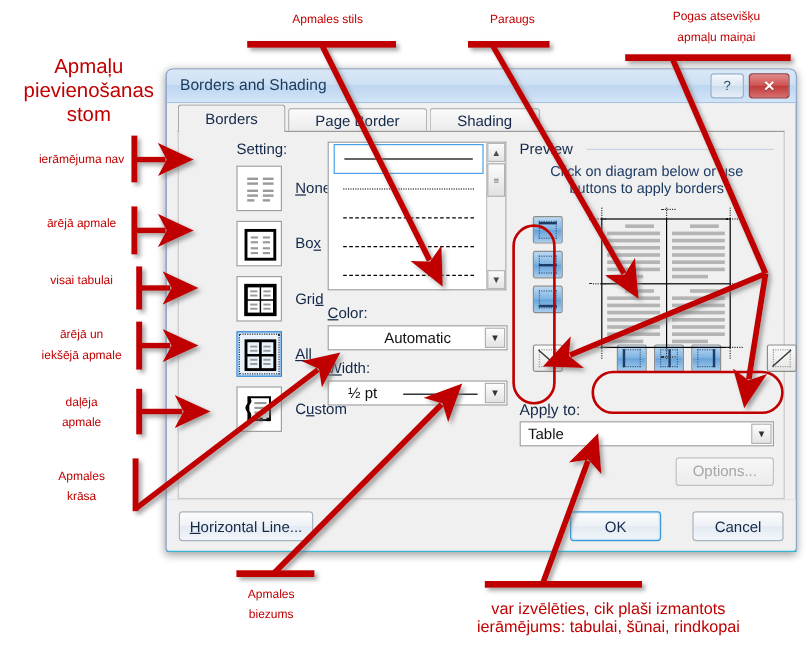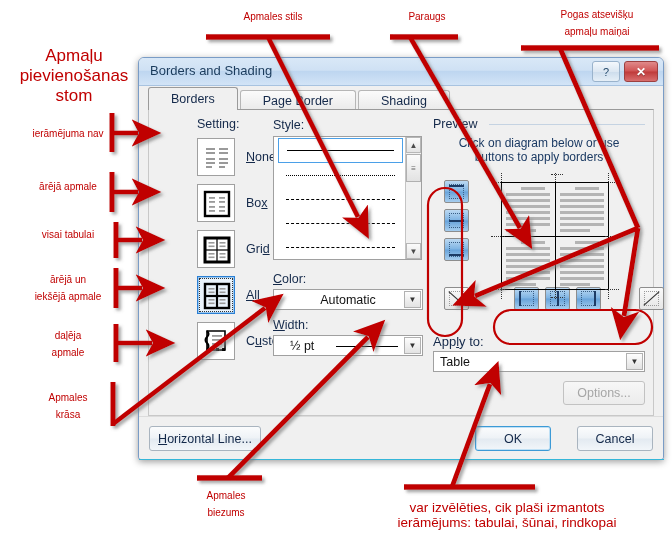--- a/index.html
+++ b/index.html
@@ -290,21 +290,20 @@
                 <rect x="13" y="20" width="3" height="3"></rect>
                 <rect x="19" y="20" width="3" height="3"></rect>
               </g>
           </svg>
         </div>
         <div class="setlabel">C<u class="acc">u</u>stom</div>
       </div>
     </div>
 
     <div class="stylecol">
-      <div class="sectlabel" style="position:relative;margin-bottom:4px;">Style:</div>
       <div class="stylelist">
         <div class="styleitem sel">
             <div class="sline"></div>
           </div>
         <div class="styleitem">
             <div class="sline dotted"></div>
           </div>
         <div class="styleitem">
             <div class="sline dashedS"></div>
           </div>

